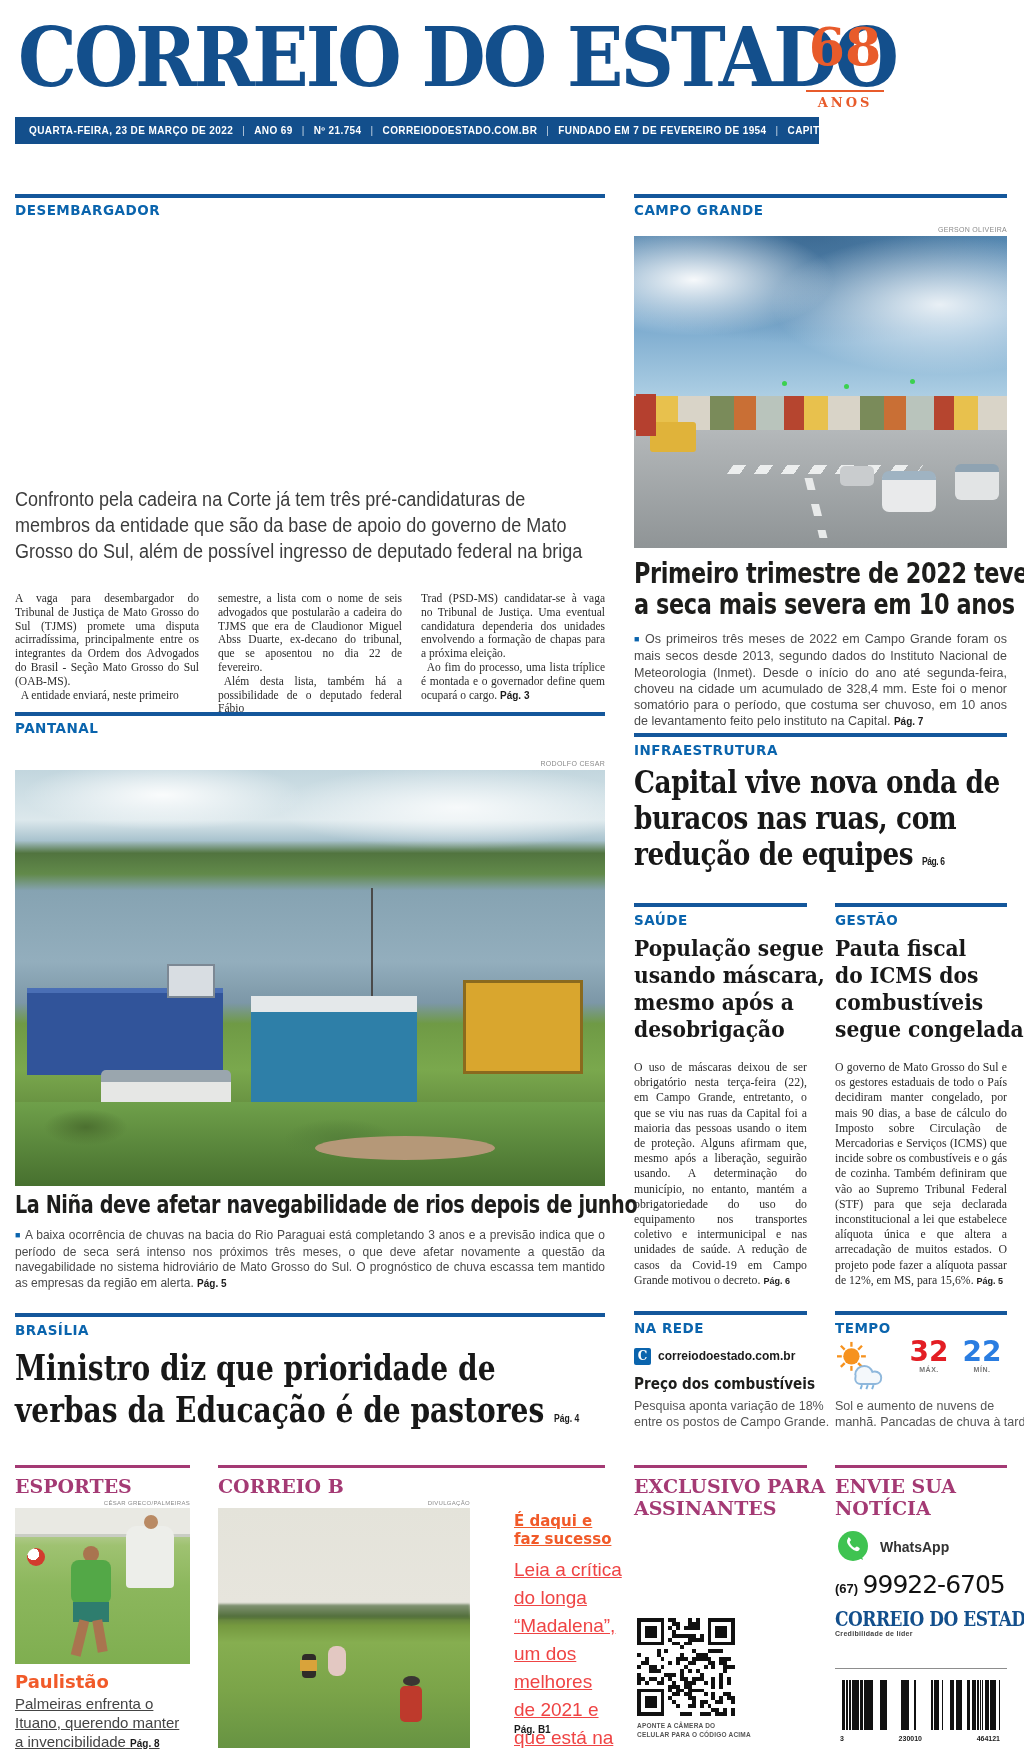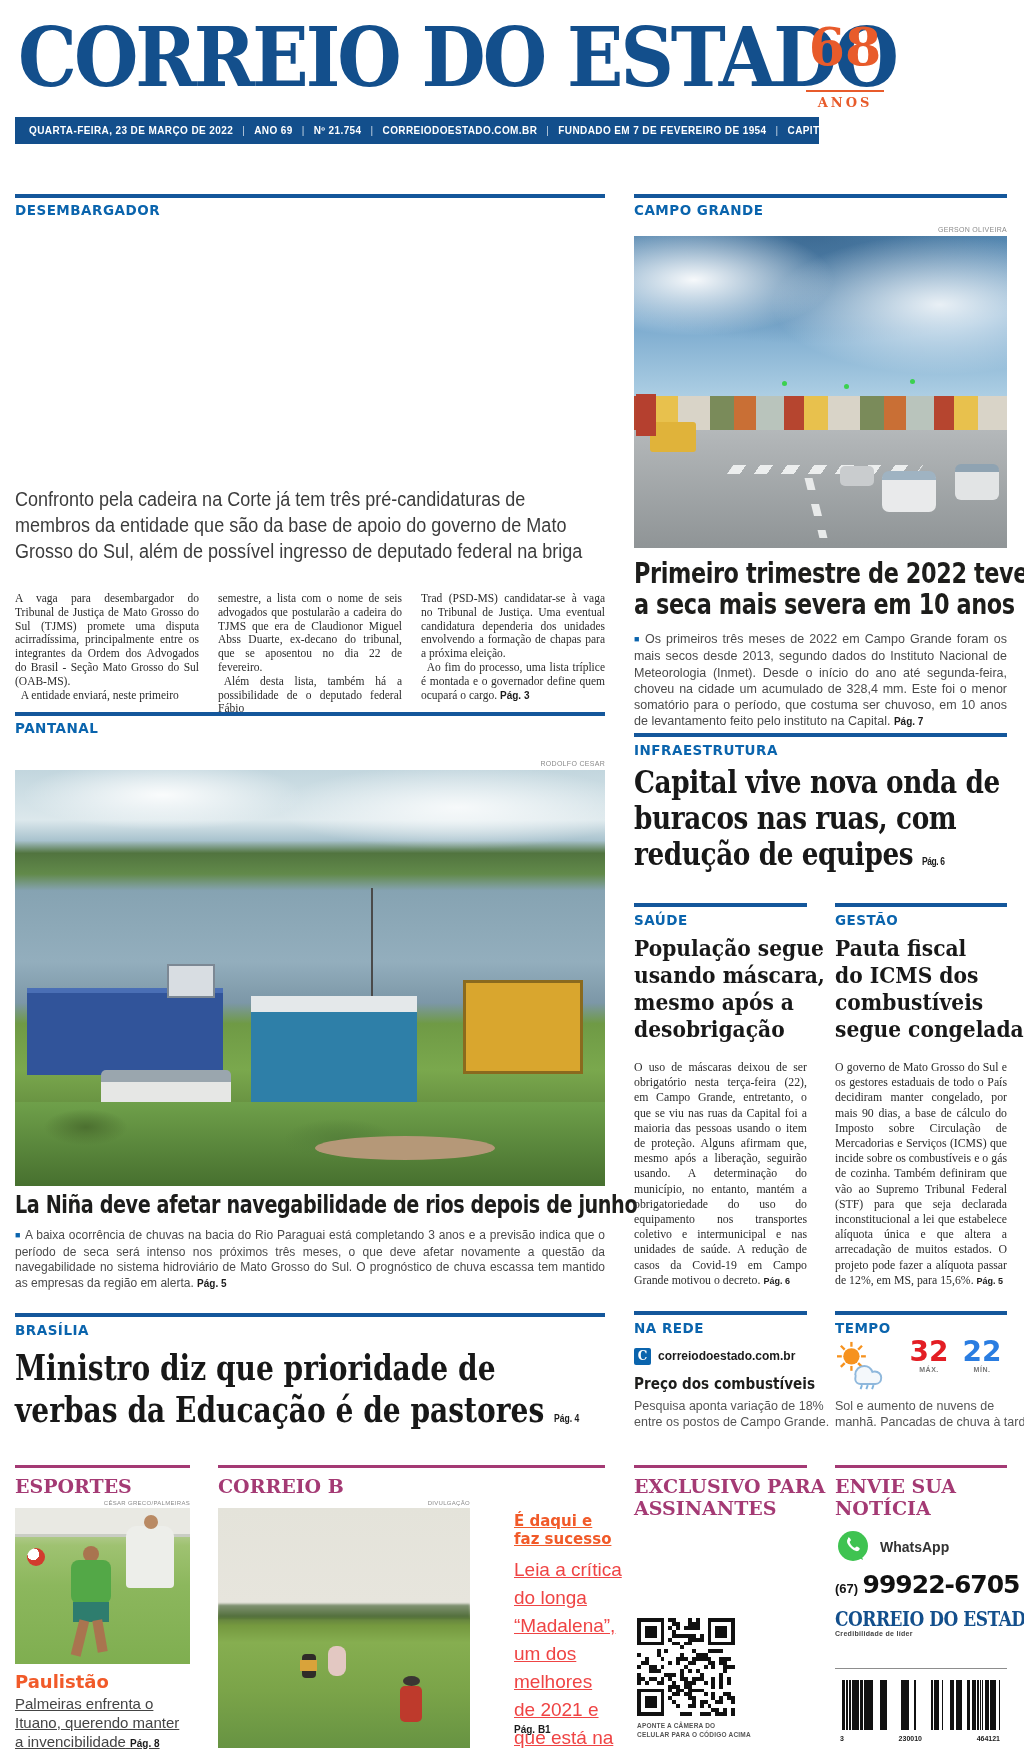--- a/index.html
+++ b/index.html
@@ -37,21 +37,21 @@
   .body-sans{font-size:12.5px;line-height:16.3px;color:#4a4a4a;text-align:justify;}
   .bullet{color:#0A64AD;font-size:9px;margin-right:4px;position:relative;top:-1px;}
   .pref{font-weight:700;color:#1a1a1a;font-size:10px;font-family:"Liberation Sans",sans-serif;}
   .pre{white-space:pre;text-decoration:underline;}
   
   .bheader{font-family:"DejaVu Serif",serif;font-weight:700;font-size:19px;color:#A43A74;white-space:pre;line-height:22px;}
   .orange-t{color:#F15A29;font-weight:700;font-family:"DejaVu Sans",sans-serif;}
   .gray-caps{font-size:14.5px;line-height:17.5px;color:#7d7d7d;white-space:pre;}
   .qr-caption{font-size:6.5px;line-height:8.5px;font-weight:700;color:#555;white-space:pre;letter-spacing:.2px;}
   .wa-circle{width:32px;height:32px;}
-  .phone-num{font-size:25px;font-weight:700;color:#111;letter-spacing:-1px;font-family:"DejaVu Sans",sans-serif;}
+  .phone-num{font-size:25px;font-weight:400;color:#111;letter-spacing:-1px;font-family:"DejaVu Sans",sans-serif;}
   .phone-area{font-size:13px;font-weight:700;color:#111;}
   .mini-logo{font-family:"DejaVu Serif",serif;font-weight:700;font-size:17px;color:#134F8C;
              letter-spacing:-.5px;white-space:pre;transform:scale(1,1.15);transform-origin:0 0;}
   .tagline{font-size:7px;font-weight:700;color:#444;letter-spacing:.3px;}
   .bc-digits{display:flex;justify-content:space-between;font-size:7px;color:#222;font-weight:700;}
   
   .photo{overflow:hidden;}
   .photo i{position:absolute;display:block;}
   .photo-cg{background:
      radial-gradient(ellipse 200px 80px at 16% 14%,rgba(255,255,255,.95),rgba(255,255,255,0) 70%),

